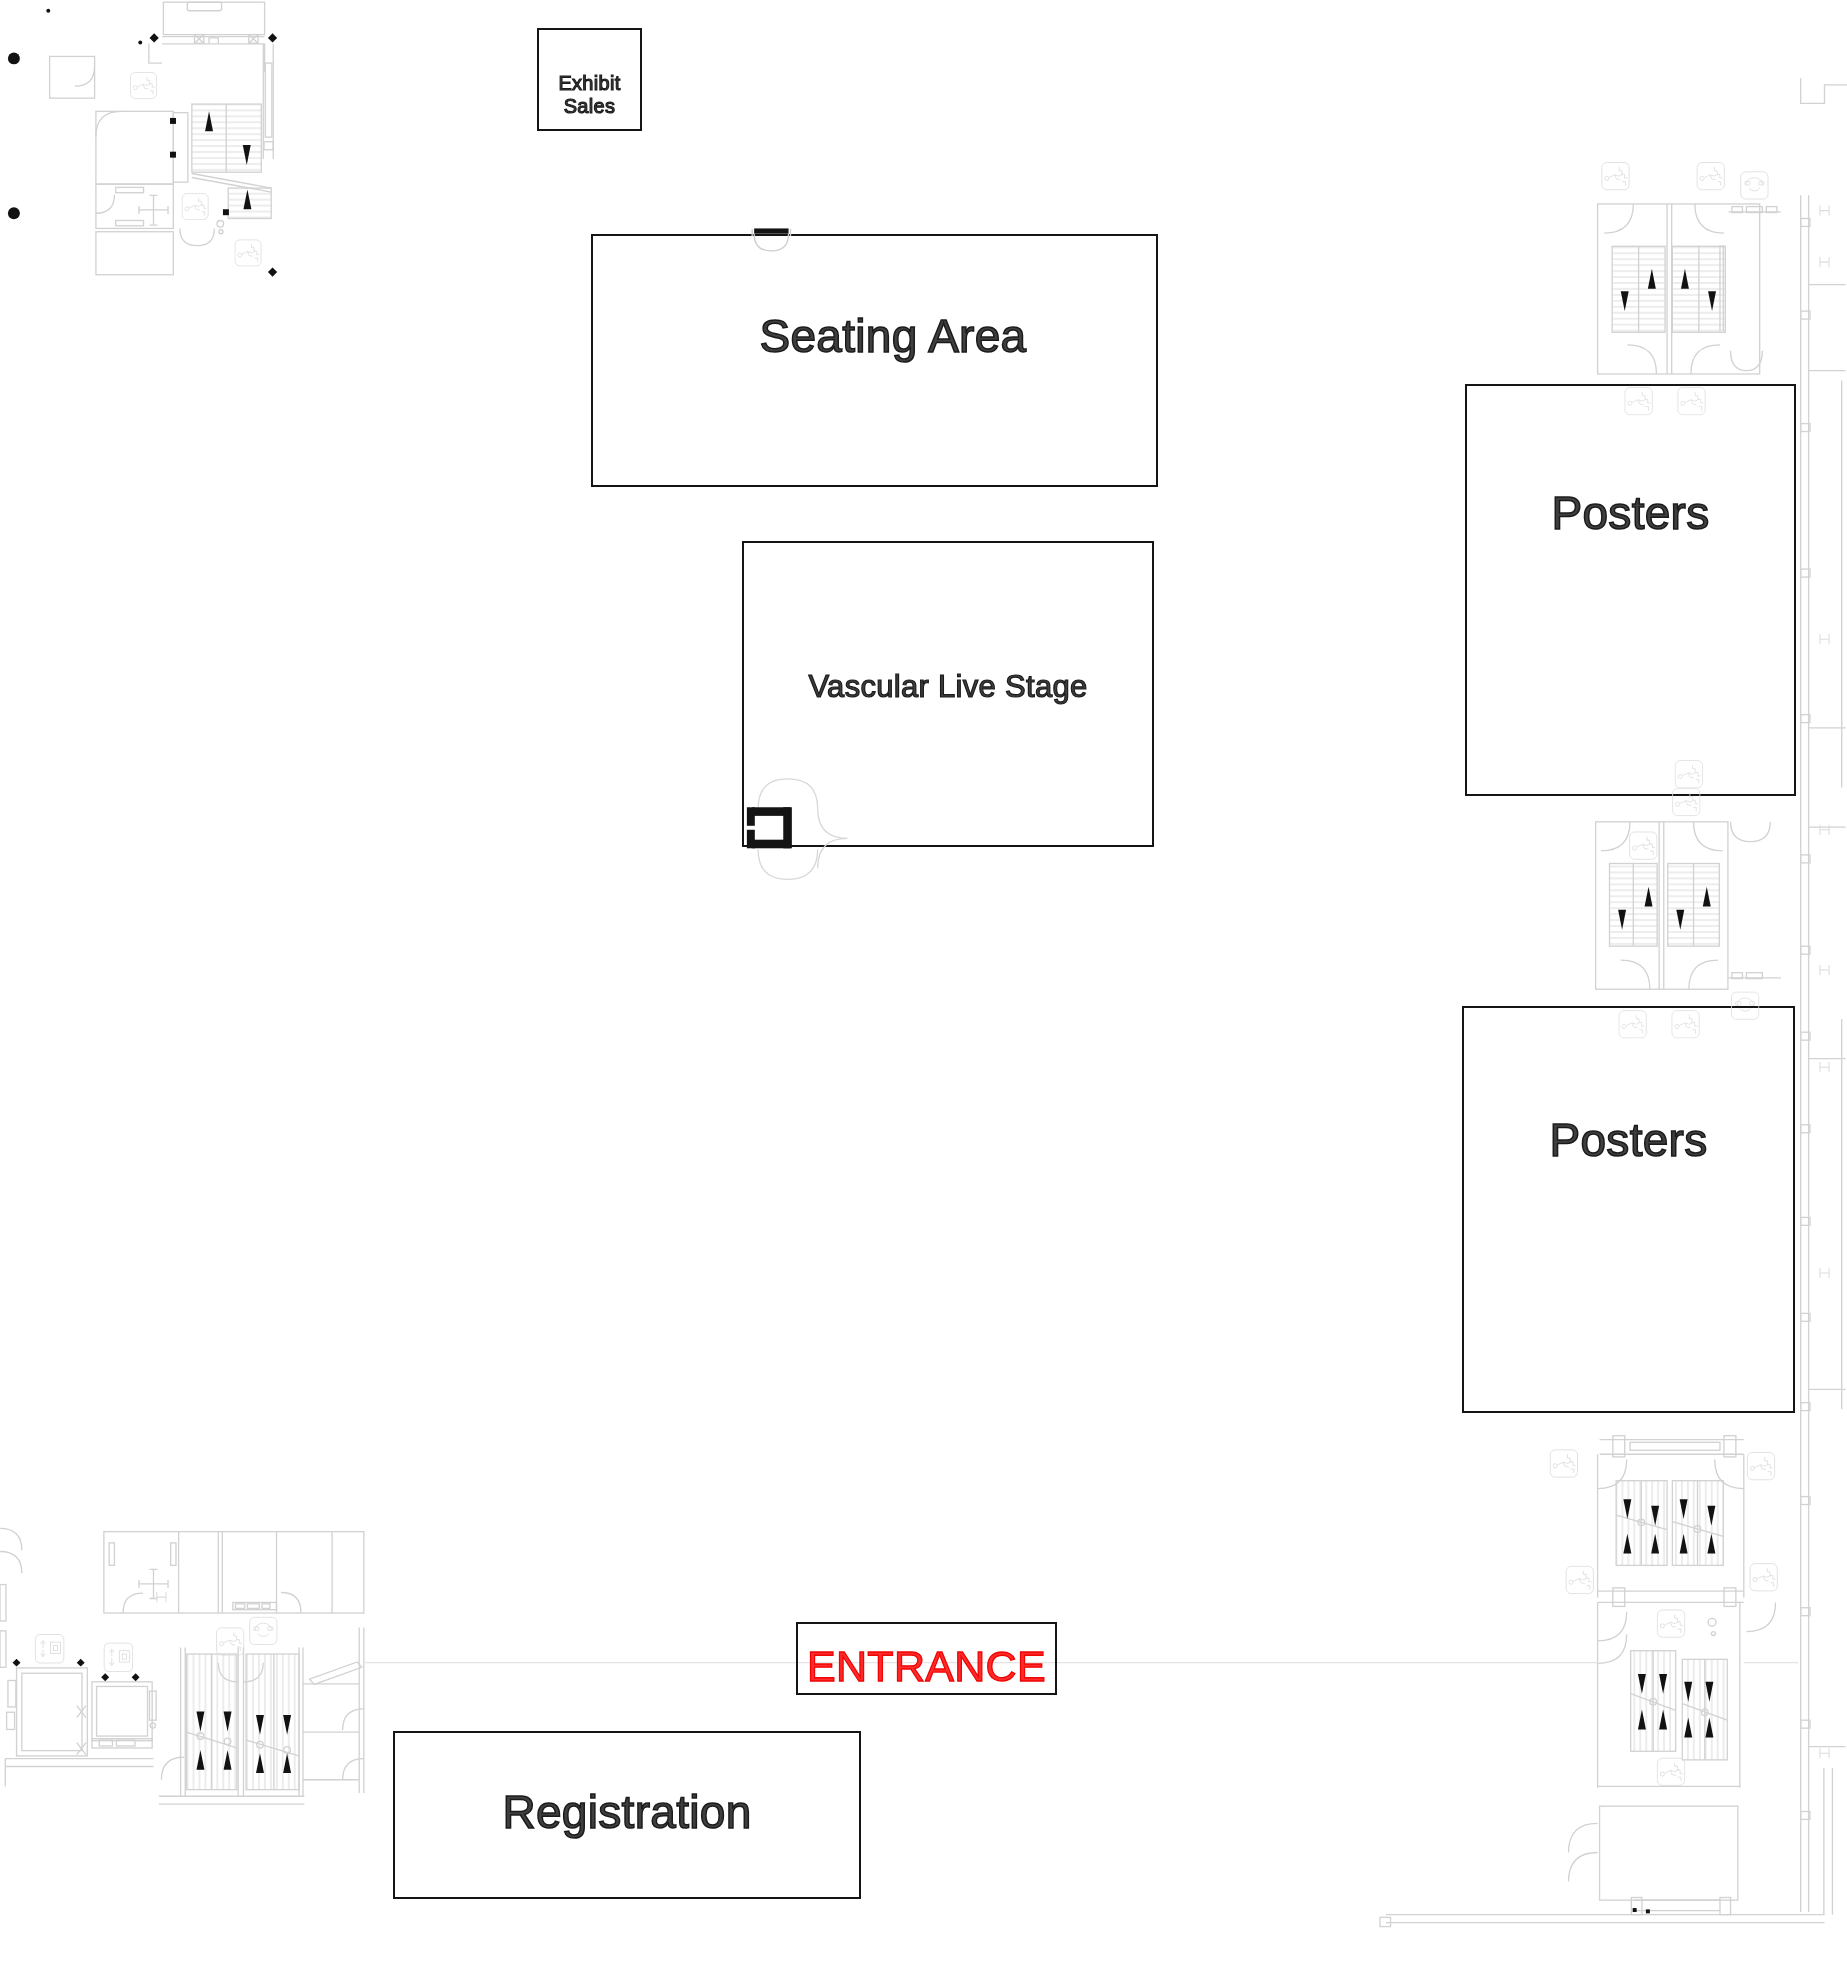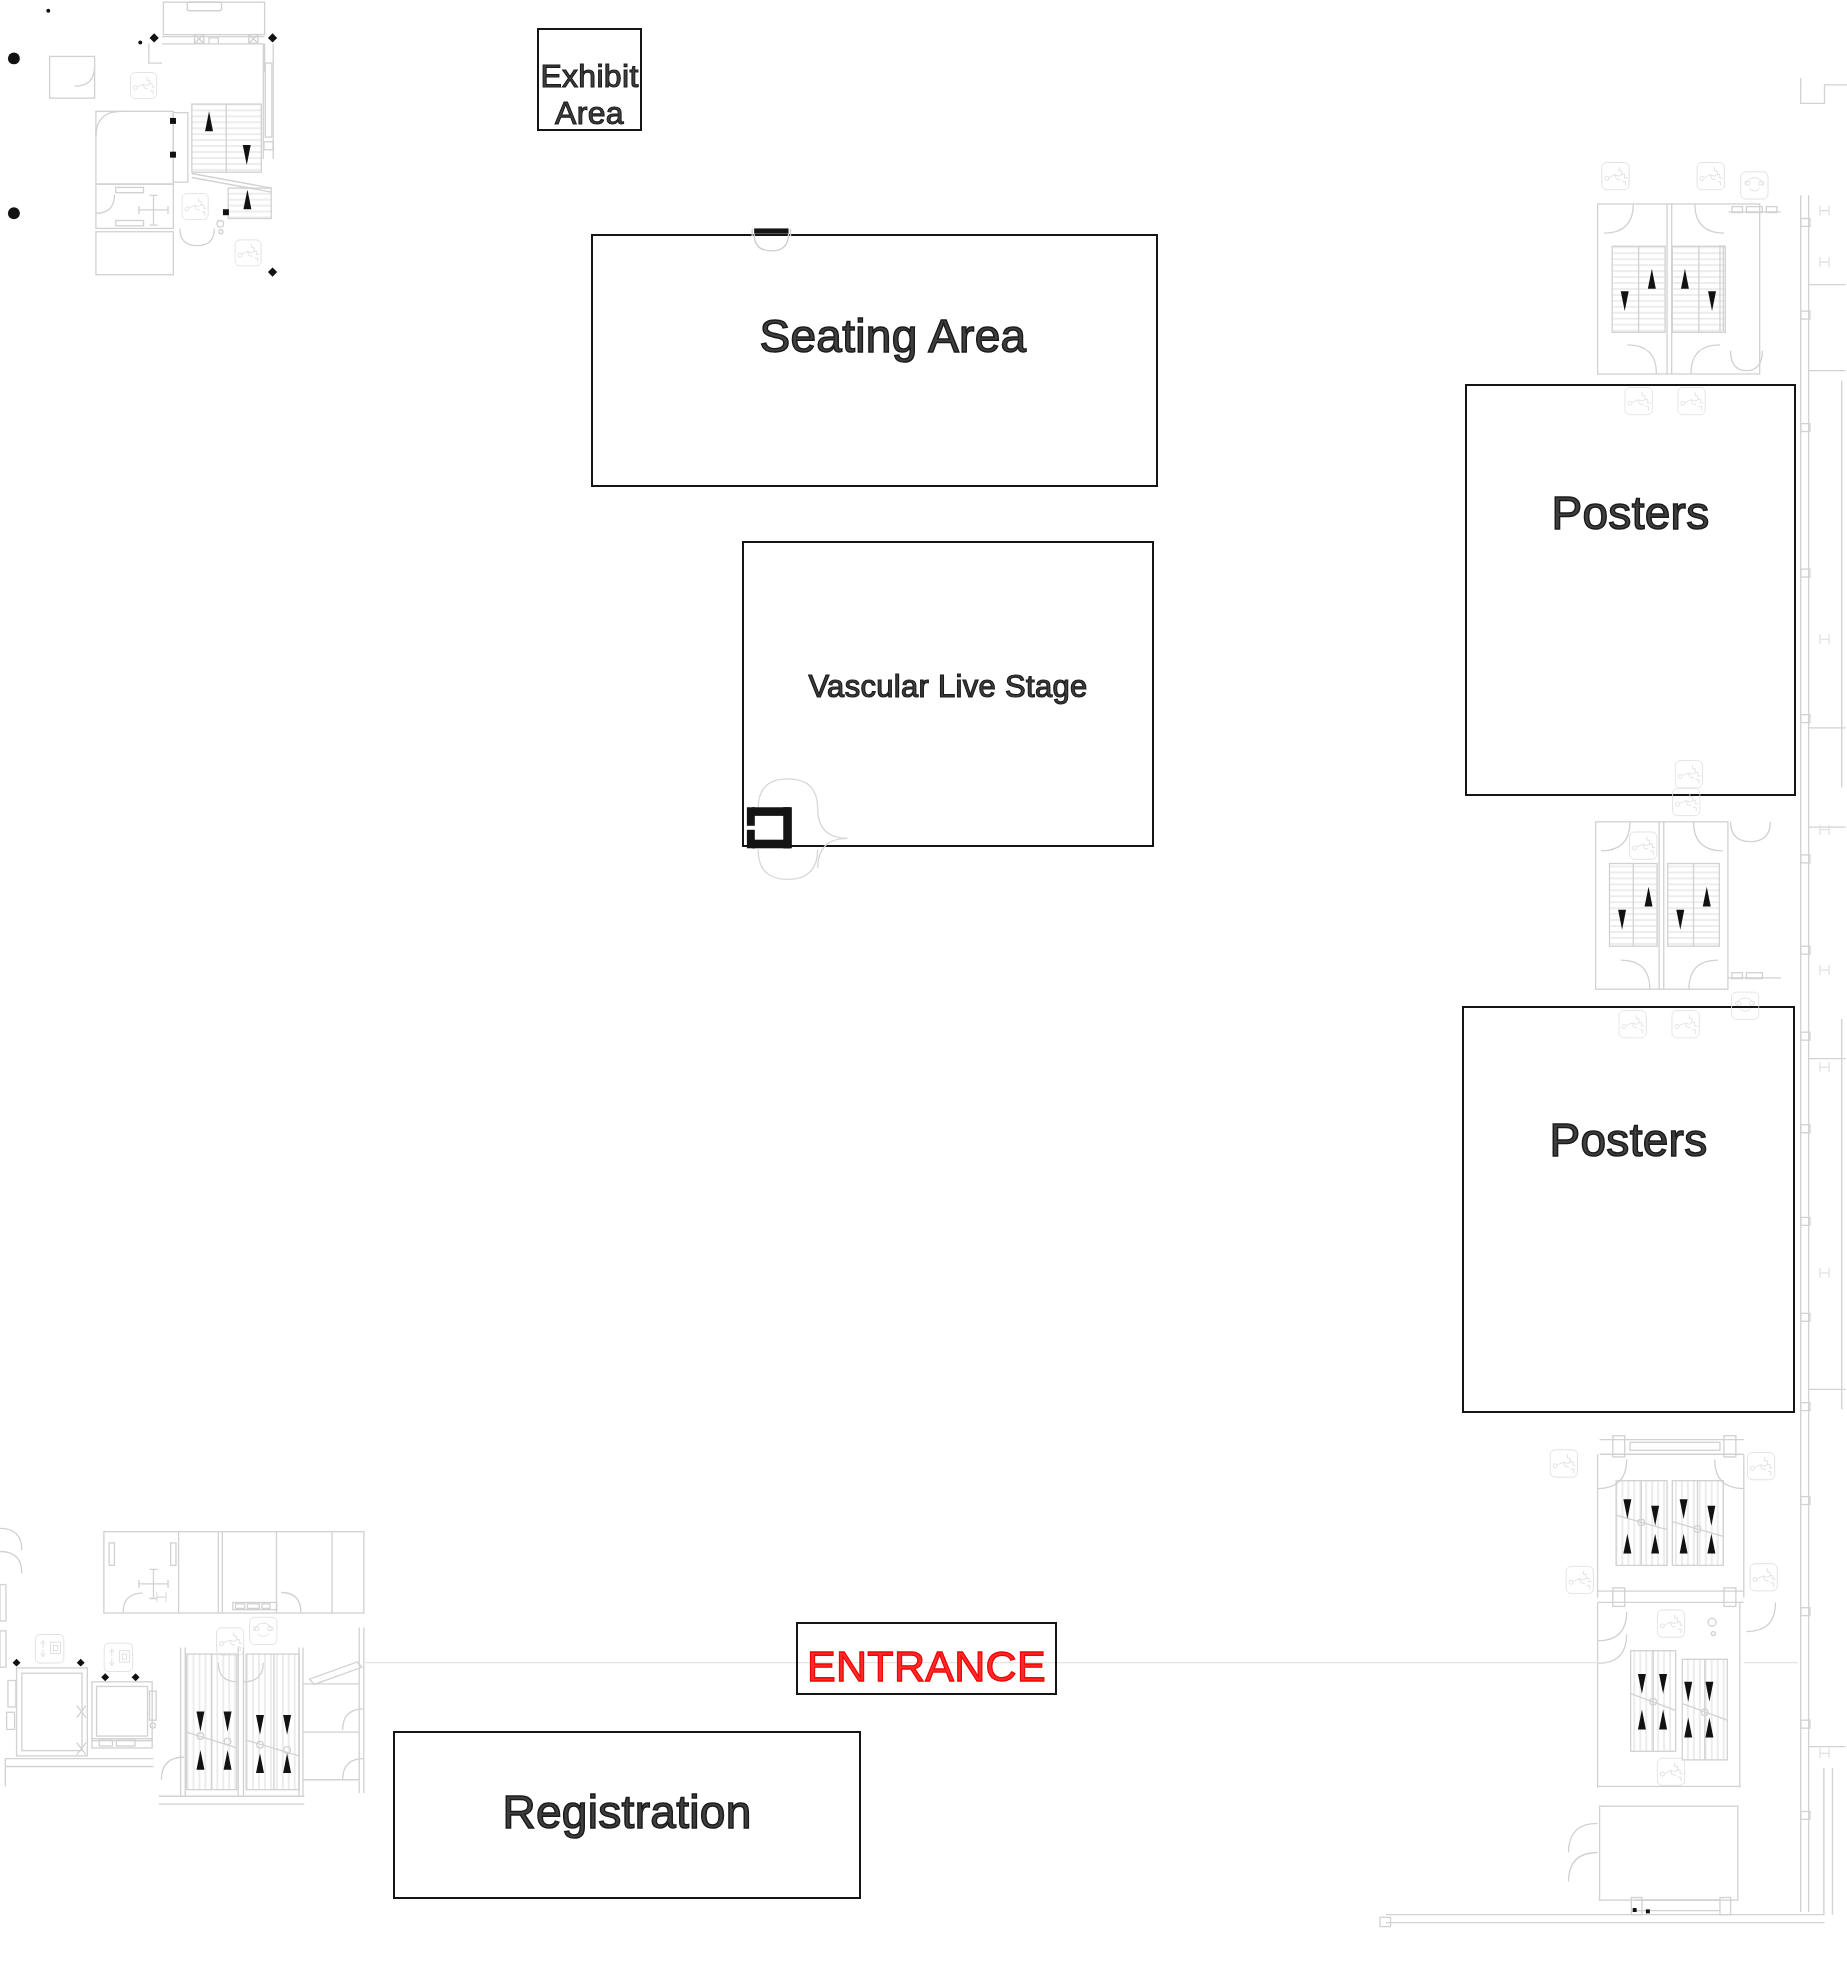--- a/index.html
+++ b/index.html
@@ -24,21 +24,21 @@
     color:#3f3f3f;
     -webkit-text-stroke:1.5px #1a1a1a;
     letter-spacing:0.3px;
     white-space:nowrap;
     line-height:1.1;
     text-align:center;
   }
   .label-70{font-size:46px;}
   .label-47{font-size:31px;margin-top:28px;-webkit-text-stroke:1.2px #1a1a1a;}
   .label-65{font-size:43px;}
-  .label-46{font-size:32px;-webkit-text-stroke:1.1px #1a1a1a;line-height:1.14;}
+  .label-46{font-size:20px;-webkit-text-stroke:1.1px #1a1a1a;line-height:1.14;}
   .label-entrance{
     color:#ff2b2b;
     -webkit-text-stroke:1.3px #ef0505;
   }
 </style>
 </head>
 <body>
 
 <div class="stage">
 
@@ -350,21 +350,21 @@
       <polygon points="303,2645 309,2675 297,2675"></polygon>
       <polygon points="344,2645 350,2675 338,2675"></polygon>
       <polygon points="393,2650 399,2680 387,2680"></polygon>
       <polygon points="434,2650 440,2680 428,2680"></polygon>
     </g>
   </svg>
 
   <div class="room room--thin" style="left:537px;top:28px;width:105px;height:103px;">
     <div class="room-label label-46" style="transform:translateY(14.6px);">
       <div>Exhibit</div>
-      <div>Area</div>
+      <div>Sales</div>
     </div>
   </div>
 
   <div class="room" style="left:591px;top:234px;width:567px;height:253px;padding-left:37px;">
     <span class="room-label label-70" style="transform:translateY(-24px);">Seating Area</span>
   </div>
 
   <div class="room" style="left:742px;top:541px;width:412px;height:306px;">
     <span class="room-label label-47" style="transform:translateY(-21px);">Vascular Live Stage</span>
   </div>

